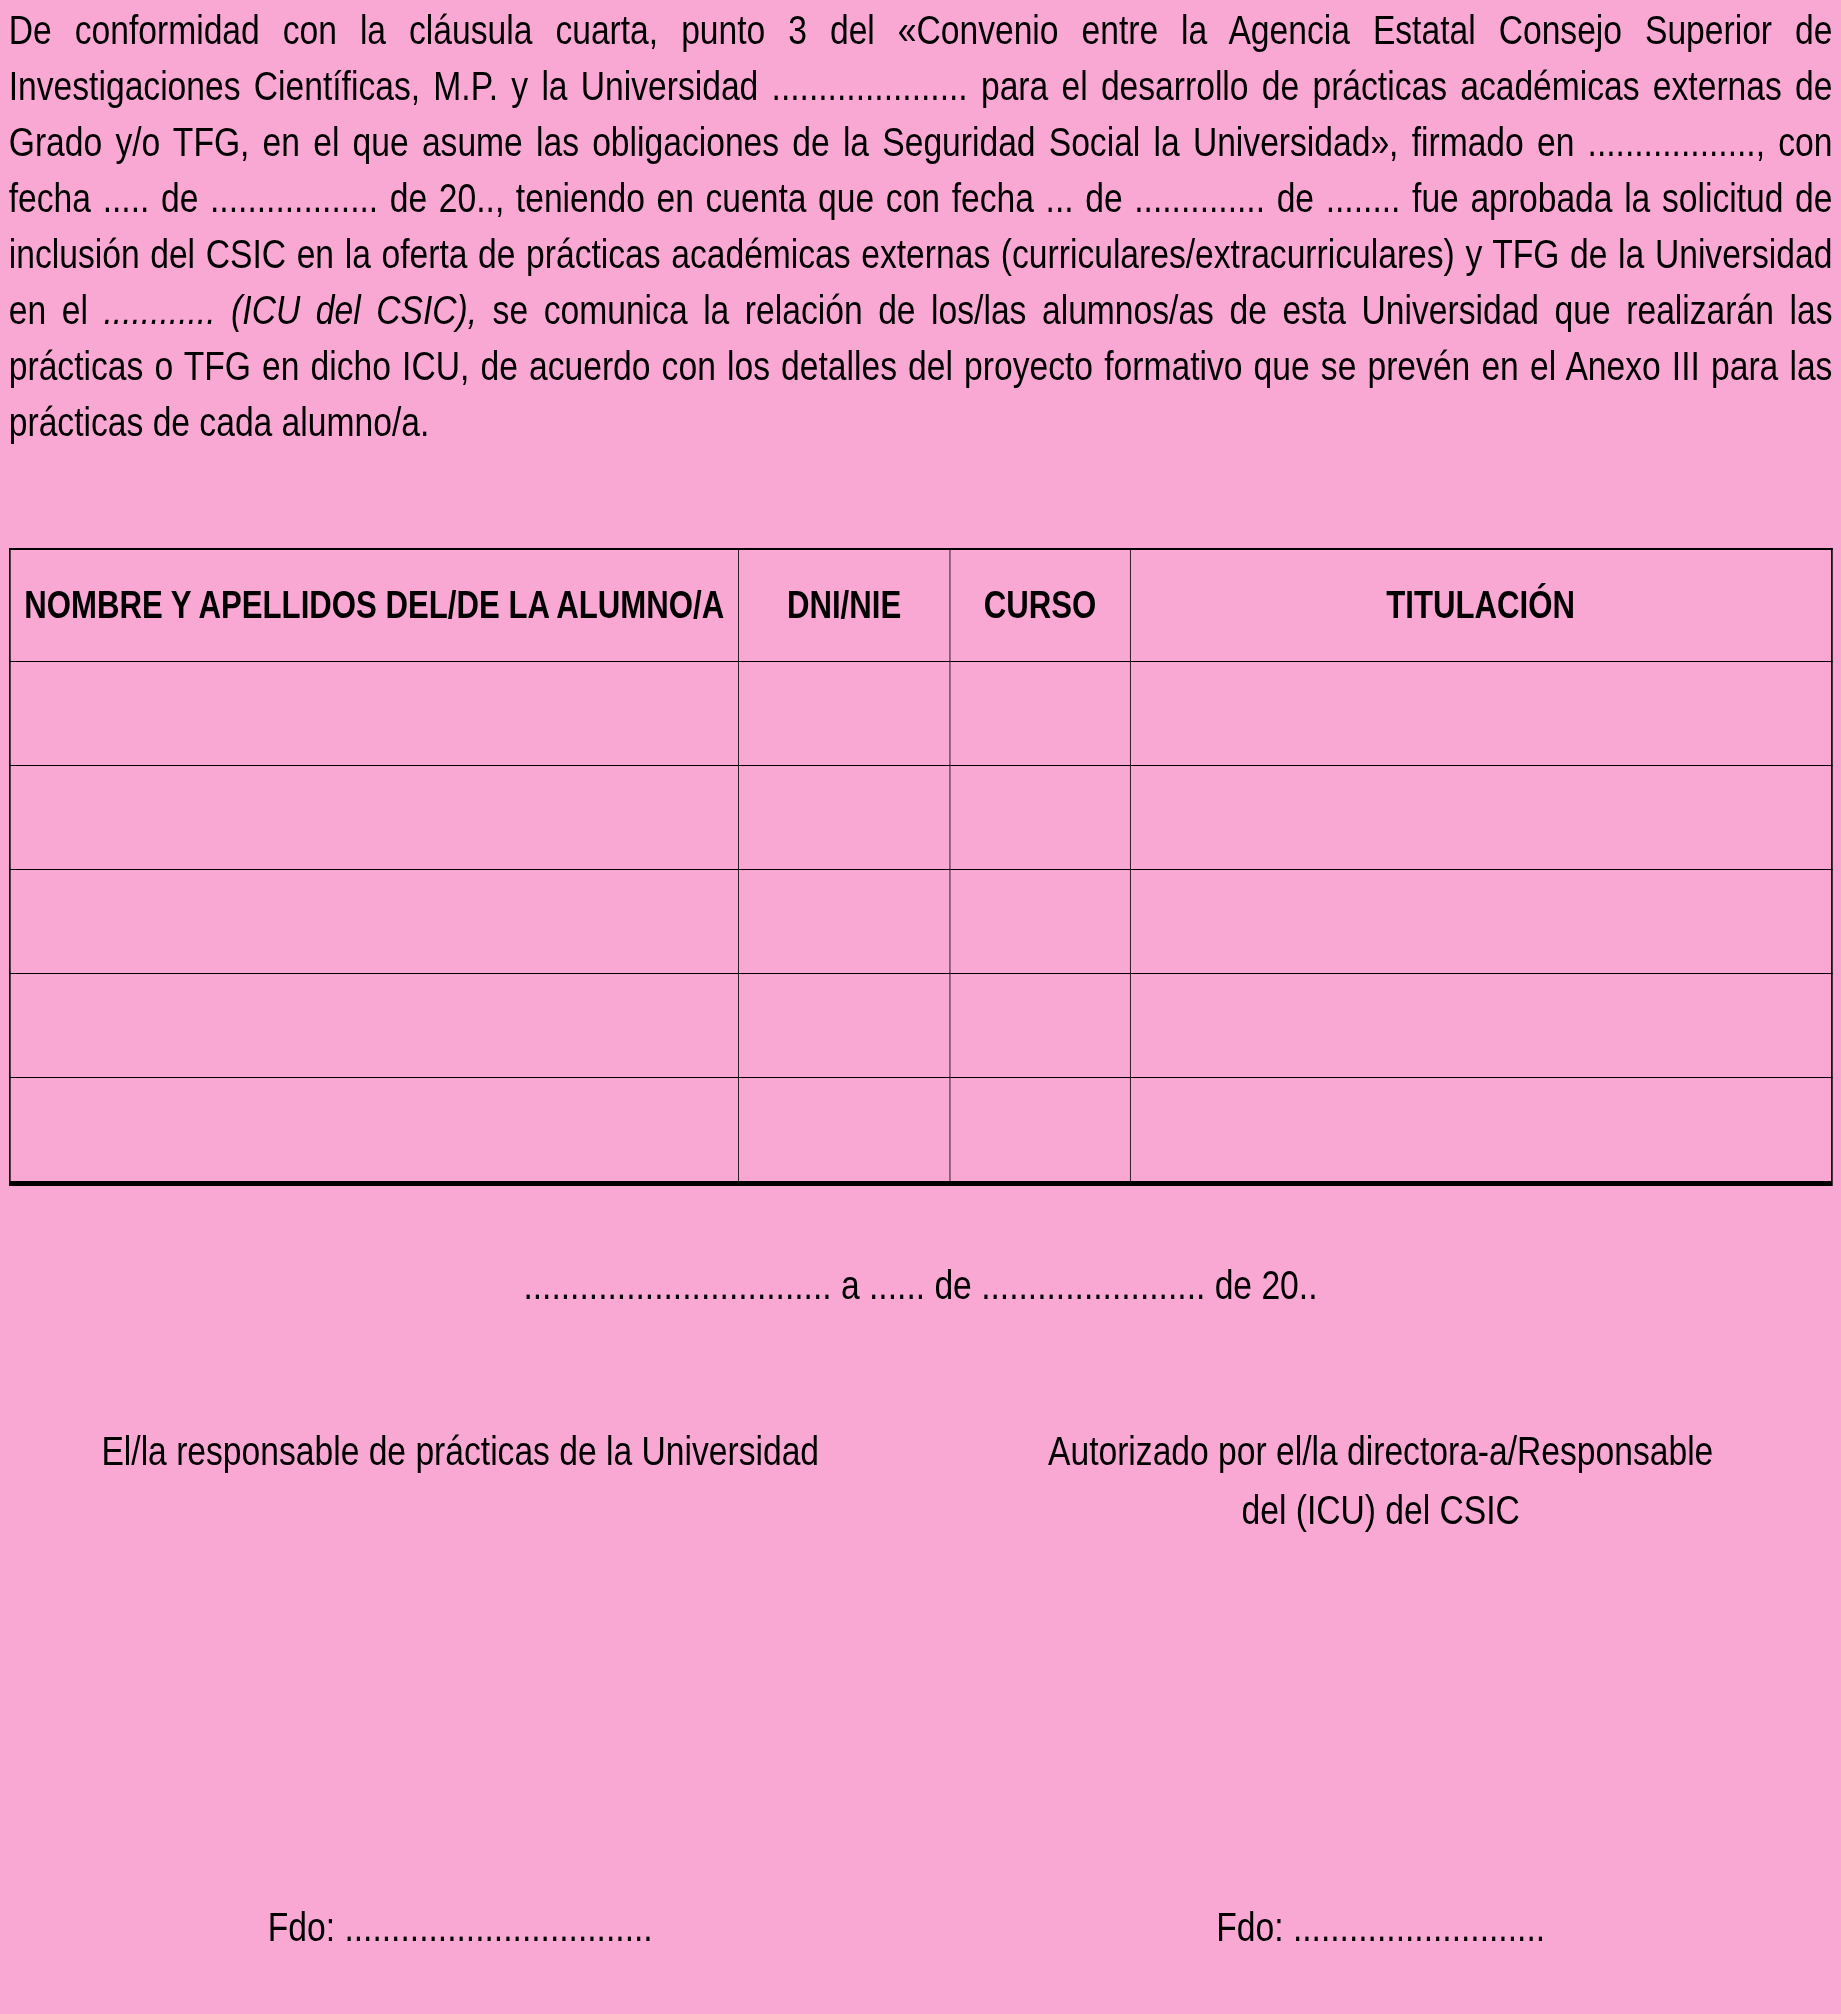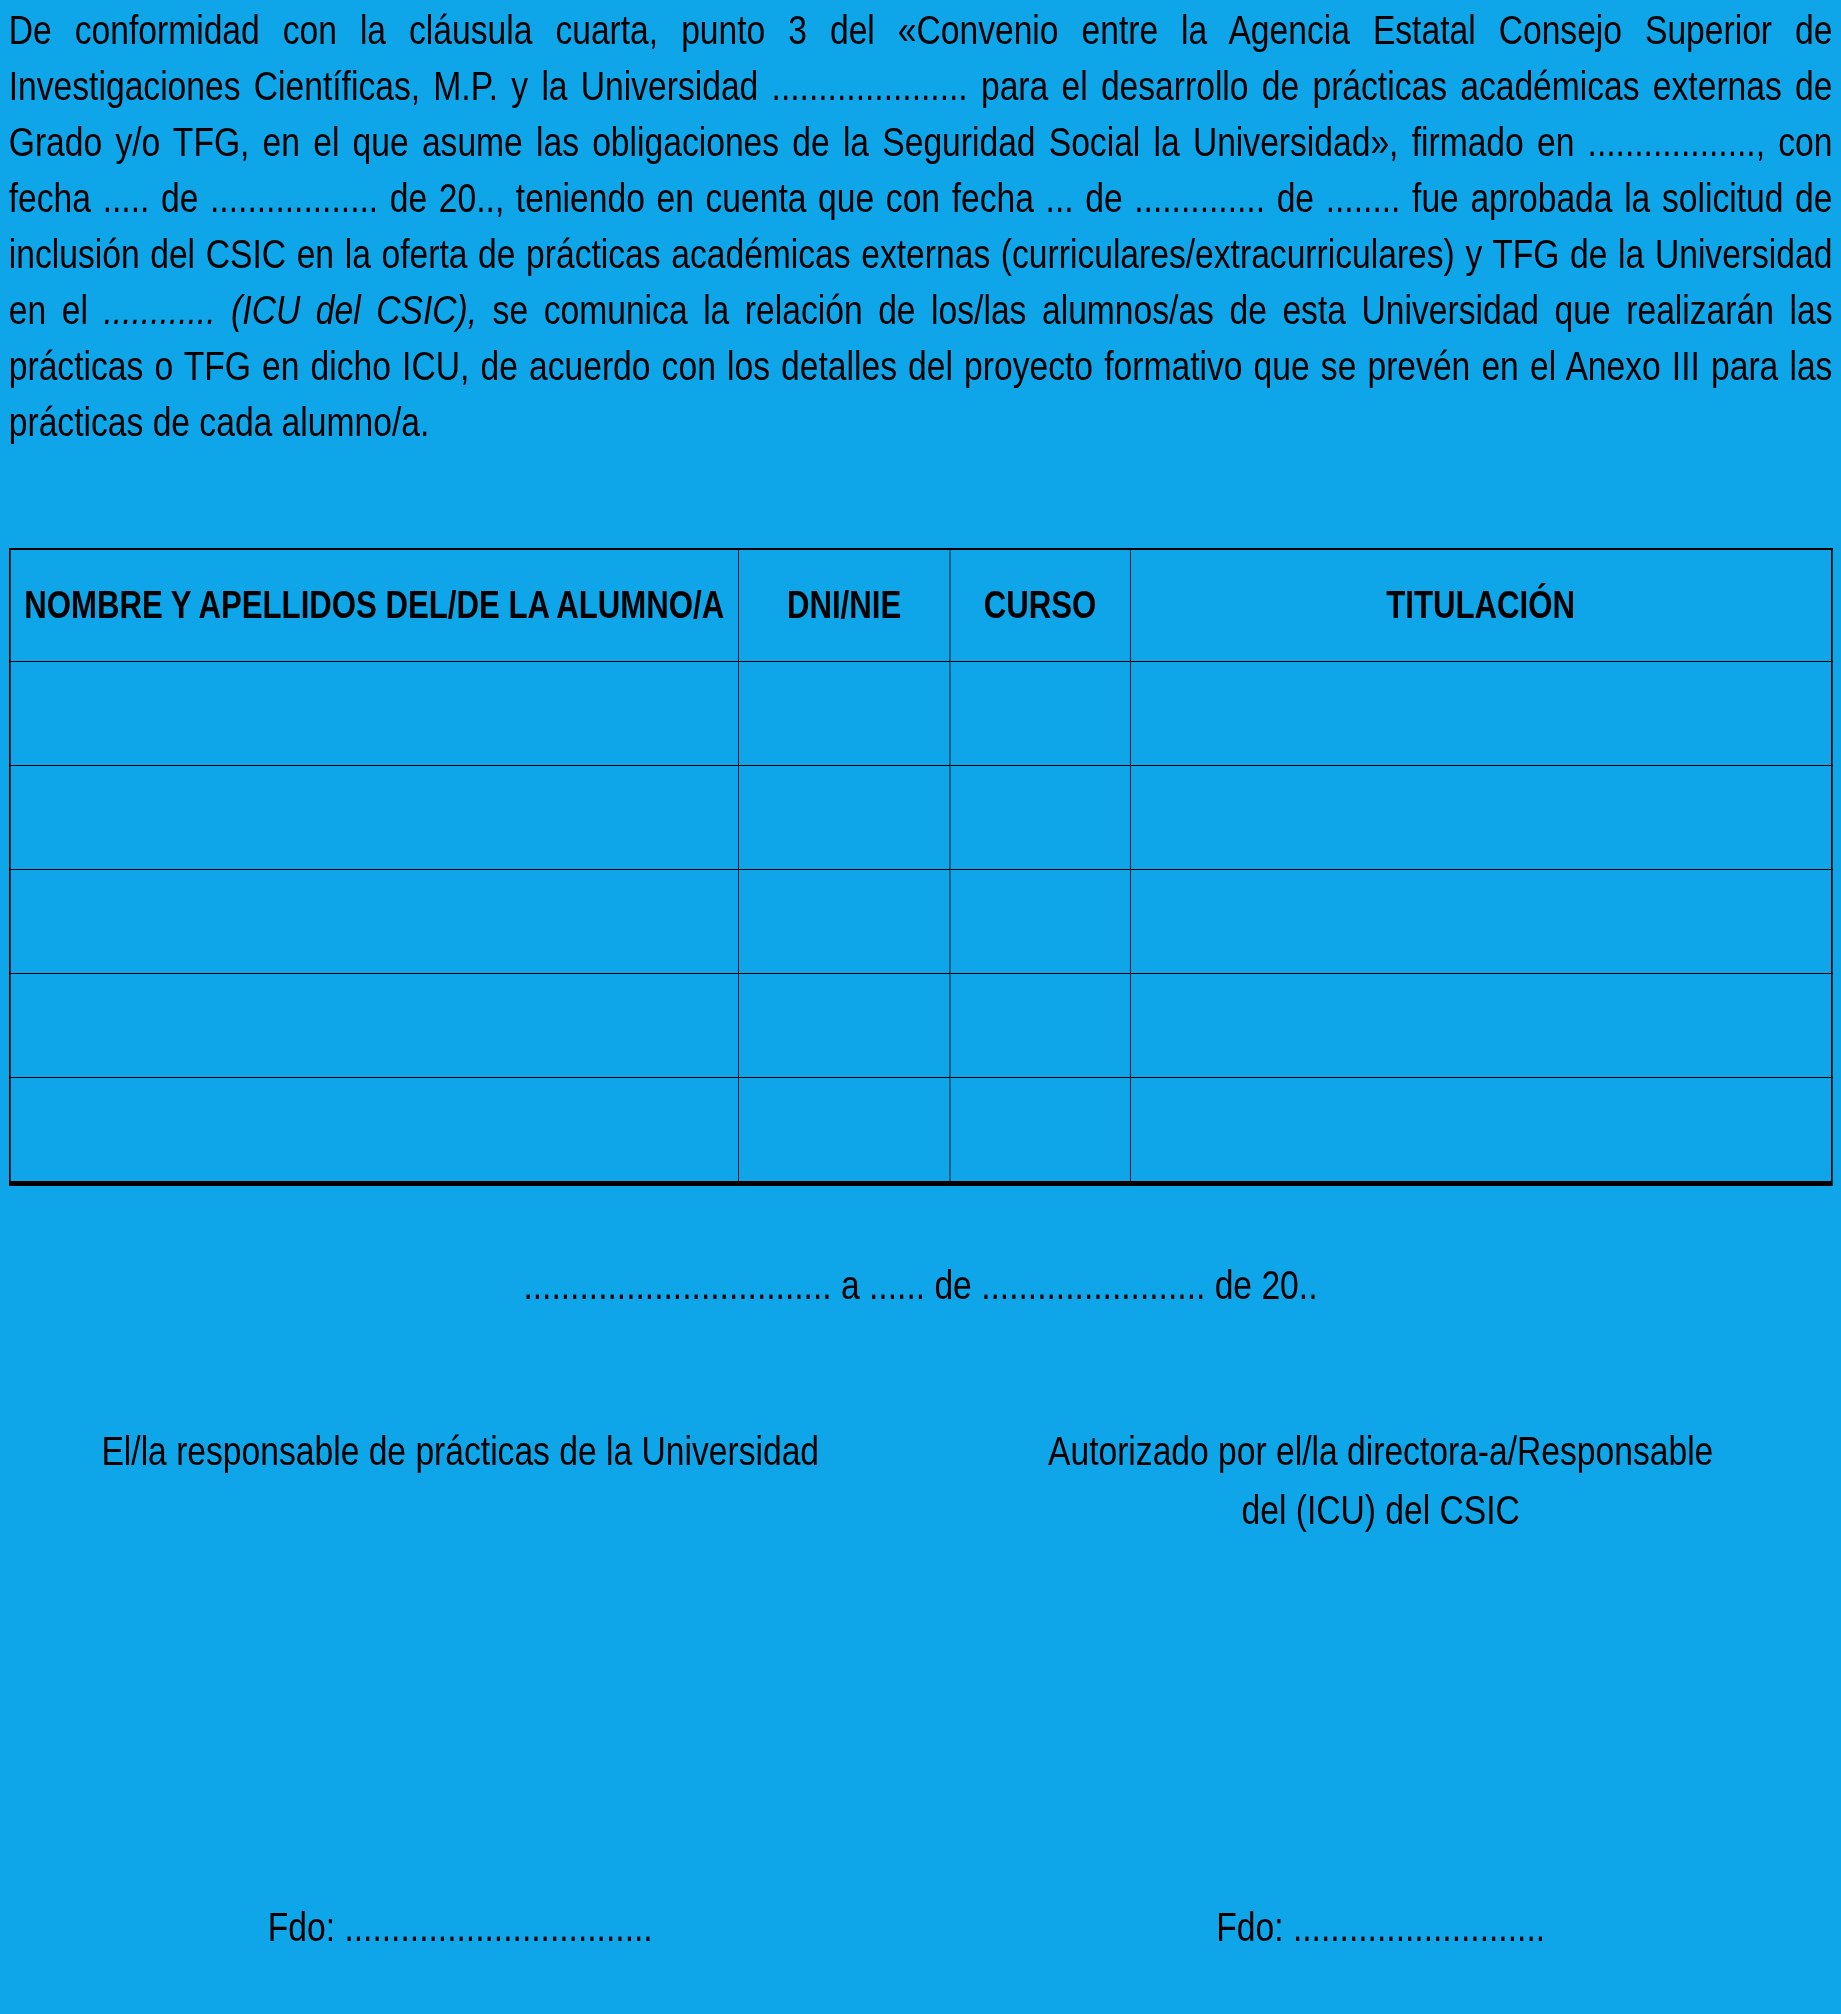--- a/index.html
+++ b/index.html
@@ -7,21 +7,21 @@
     padding: 0;
     background: #ffffff;
     width: 1841px;
     height: 2014px;
     overflow: hidden;
   }
   .page {
     position: relative;
     width: 1841px;
     height: 2014px;
-    background: #0ea5e9;
+    background: #f9a8d4;
     color: #000000;
   }
   
   .narrow-wrap {
     position: absolute;
     top: 0; left: 0;
     width: 2245px;
     height: 2014px;
     transform: scaleX(0.82);
     transform-origin: top left;

